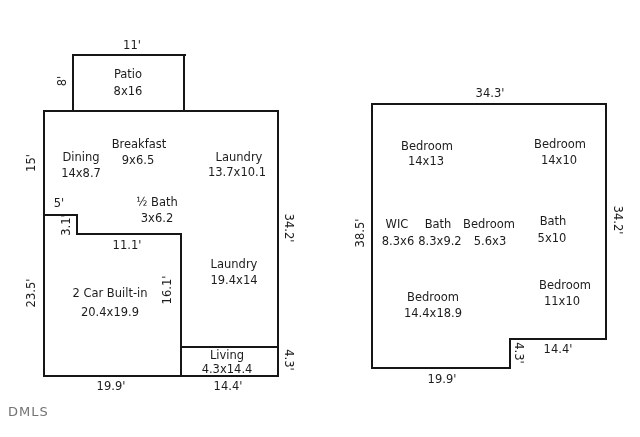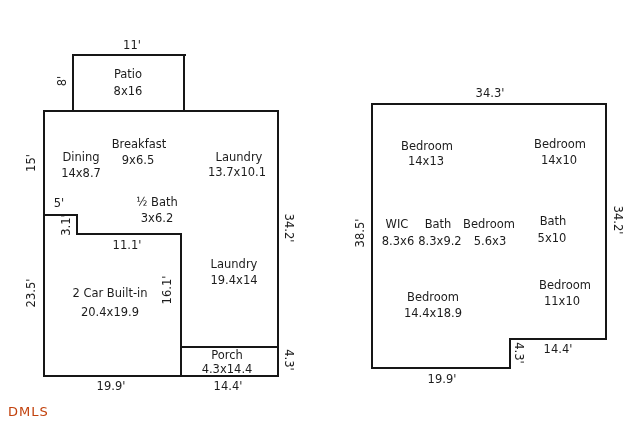--- a/index.html
+++ b/index.html
@@ -16,21 +16,21 @@
     font-size:11.5px;line-height:13px;
     white-space:nowrap;
     transform:translate(-50%,-50%);
     left:var(--x);top:var(--y);
   }
   .vt-l{transform:translate(-50%,-50%) rotate(-90deg);}
   .vt-r{transform:translate(-50%,-50%) rotate(90deg);}
   .watermark{
     position:absolute;left:8px;top:405px;
     transform:none;
-    font-size:13px;letter-spacing:1px;color:#c2410c;
+    font-size:13px;letter-spacing:1px;color:#737373;
   }
 </style>
 </head>
 <body>
 
 <div class="canvas">
 
   <div class="wall" style="left:72px;top:54px;width:114px;height:2px"></div>
   <div class="wall" style="left:72px;top:54px;width:2px;height:58px"></div>
   <div class="wall" style="left:183px;top:54px;width:2px;height:58px"></div>
@@ -71,21 +71,21 @@
 
   <div class="t" style="--x:110px;--y:293px">2 Car Built-in</div>
   <div class="t" style="--x:110px;--y:312px">20.4x19.9</div>
   <div class="t vt-l" style="--x:167px;--y:290px">16.1'</div>
 
   <div class="t" style="--x:234px;--y:264px">Laundry</div>
   <div class="t" style="--x:234px;--y:280px">19.4x14</div>
 
   <div class="t vt-r" style="--x:288px;--y:228px">34.2'</div>
 
-  <div class="t" style="--x:227px;--y:355px">Porch</div>
+  <div class="t" style="--x:227px;--y:355px">Living</div>
   <div class="t" style="--x:227px;--y:369px">4.3x14.4</div>
   <div class="t vt-r" style="--x:288px;--y:360px">4.3'</div>
 
   <div class="t" style="--x:111px;--y:386px">19.9'</div>
   <div class="t" style="--x:228px;--y:386px">14.4'</div>
 
   <div class="wall" style="left:371px;top:103px;width:236px;height:2px"></div>
   <div class="wall" style="left:605px;top:103px;width:2px;height:237px"></div>
   <div class="wall" style="left:371px;top:103px;width:2px;height:266px"></div>
   <div class="wall" style="left:371px;top:367px;width:140px;height:2px"></div>

